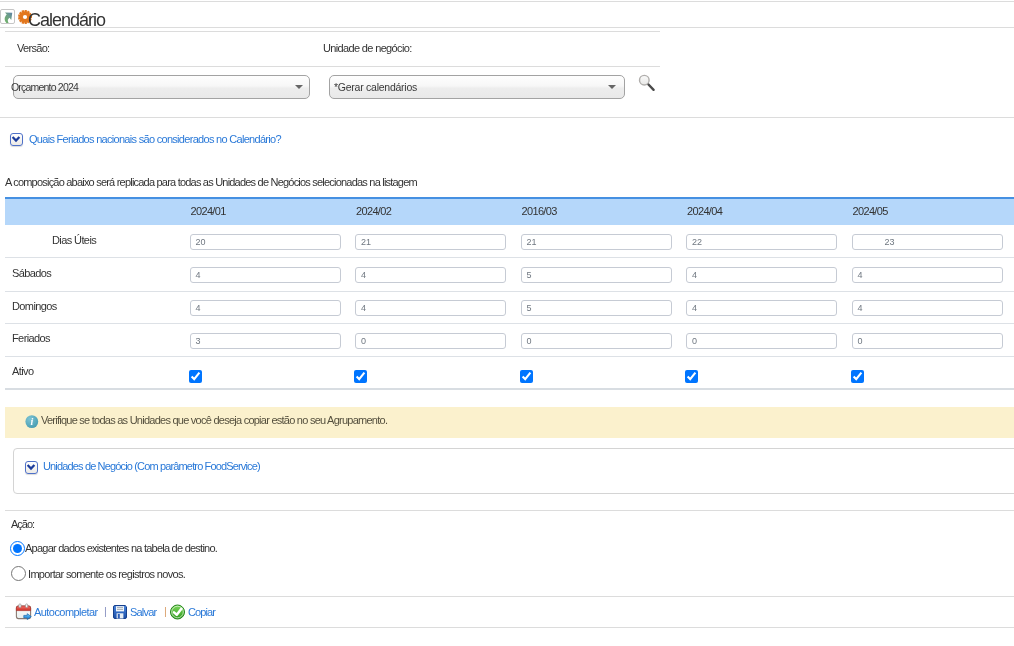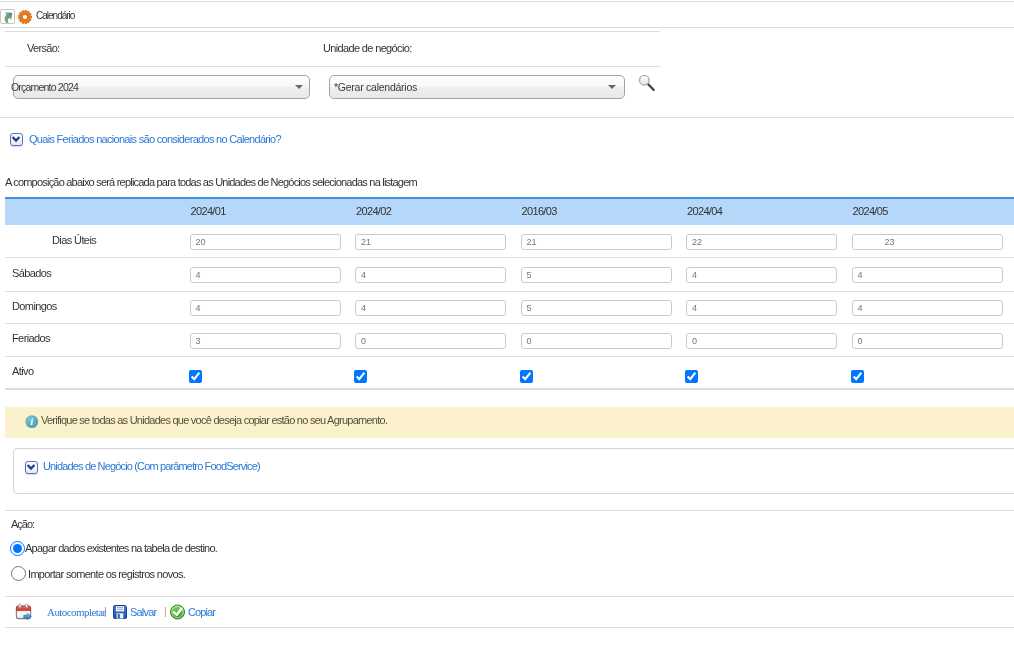--- a/index.html
+++ b/index.html
@@ -53,26 +53,26 @@
       <line x1="2.34" y1="8.15" x2="0.20" y2="8.68" stroke="#e2771e" stroke-width="2.4"></line>
       <line x1="2.34" y1="5.85" x2="0.20" y2="5.32" stroke="#e2771e" stroke-width="2.4"></line>
       <line x1="3.41" y1="3.82" x2="1.76" y2="2.36" stroke="#e2771e" stroke-width="2.4"></line>
       <line x1="5.30" y1="2.51" x2="4.52" y2="0.45" stroke="#e2771e" stroke-width="2.4"></line>
       <line x1="7.58" y1="2.23" x2="7.84" y2="0.05" stroke="#e2771e" stroke-width="2.4"></line>
       <line x1="9.73" y1="3.05" x2="10.98" y2="1.24" stroke="#e2771e" stroke-width="2.4"></line>
       <line x1="11.25" y1="4.77" x2="13.20" y2="3.75" stroke="#e2771e" stroke-width="2.4"></line>
       <circle cx="7" cy="7" r="2.1" fill="#ffffff"></circle>
     </g>
 </svg>
-<div class="txt" style="left:36px;top:9.5px;font-size:10px;letter-spacing:-1px;text-align:right;">Calendário</div>
+<div class="txt" style="left:28px;top:9.5px;font-size:18px;letter-spacing:-1px;text-align:right;">Calendário</div>
 
 <div class="hline" style="left:0;top:27px;width:1014px;"></div>
 <div class="hline" style="left:5px;top:31px;width:655px;"></div>
 
-<div class="txt" style="left:27px;top:41.5px;letter-spacing:-0.7px;text-align:center;">Versão:</div>
+<div class="txt" style="left:17px;top:41.5px;letter-spacing:-0.7px;text-align:center;">Versão:</div>
 <div class="txt" style="left:323px;top:41.5px;letter-spacing:-0.65px;">Unidade de negócio:</div>
 <div class="hline" style="left:5px;top:66px;width:655px;"></div>
 
 <div class="dd" style="left:13px;width:297px;"></div>
 <div class="ddtxt" style="left:11px;top:76px;letter-spacing:-0.8px;">Orçamento 2024</div>
 <div class="ddarr" style="left:295px;top:85px;"></div>
 <div class="dd" style="left:329px;width:296px;"></div>
 <div class="ddtxt" style="left:334px;top:76px;letter-spacing:-0.25px;">*Gerar calendários</div>
 <div class="ddarr" style="left:607.5px;top:85px;"></div>
 
@@ -190,21 +190,21 @@
         <stop offset="0.5" stop-color="#3da1e8"></stop>
         <stop offset="1" stop-color="#1b72c0"></stop>
       </linearGradient>
   </defs>
   <rect x="1.4" y="3" width="14.2" height="12.6" rx="2" fill="url(#gcb)" stroke="#8a7a72" stroke-width="1.1"></rect>
   <path d="M1.4,5 a2,2 0 0 1 2,-2 l10.2,0 a2,2 0 0 1 2,2 l0,2.6 l-14.2,0 Z" fill="url(#gcr)" stroke="#b03028" stroke-width="0.7"></path>
   <rect x="3.9" y="0.9" width="2.1" height="3.6" rx="1" fill="#fdfdfd" stroke="#9a9a9a" stroke-width="0.8"></rect>
   <rect x="10.6" y="0.9" width="2.1" height="3.6" rx="1" fill="#fdfdfd" stroke="#9a9a9a" stroke-width="0.8"></rect>
   <path d="M8.8,12.4 l3.4,0 l0,-1.7 l4.1,2.9 l-4.1,2.9 l0,-1.7 l-3.4,0 Z" fill="url(#gar)" stroke="#1565af" stroke-width="0.7"></path>
 </svg>
-<div class="txt blue" style="left:47px;top:606px;letter-spacing:-0.56px;font-family:Liberation Serif, serif;">Autocompletar</div>
+<div class="txt blue" style="left:34px;top:606px;letter-spacing:-0.56px;">Autocompletar</div>
 <div class="txt" style="left:104px;top:605px;color:#8891c0;">|</div>
 <svg class="abs" style="left:112px;top:604px;" width="16" height="16" viewBox="0 0 16 16">
   <defs>
       <linearGradient id="gfl" x1="0" y1="0" x2="0" y2="1">
         <stop offset="0" stop-color="#4b86dd"></stop>
         <stop offset="1" stop-color="#1b4fa8"></stop>
       </linearGradient>
     </defs>
   <path d="M1.5,3 a1.5,1.5 0 0 1 1.5,-1.5 l10.2,0 l1.3,1.3 l0,10.2 a1.5,1.5 0 0 1 -1.5,1.5 l-10,0 a1.5,1.5 0 0 1 -1.5,-1.5 Z" fill="url(#gfl)" stroke="#16408c" stroke-width="1"></path>
   <rect x="4" y="2.2" width="8" height="5.2" fill="#f2f6fa"></rect>

